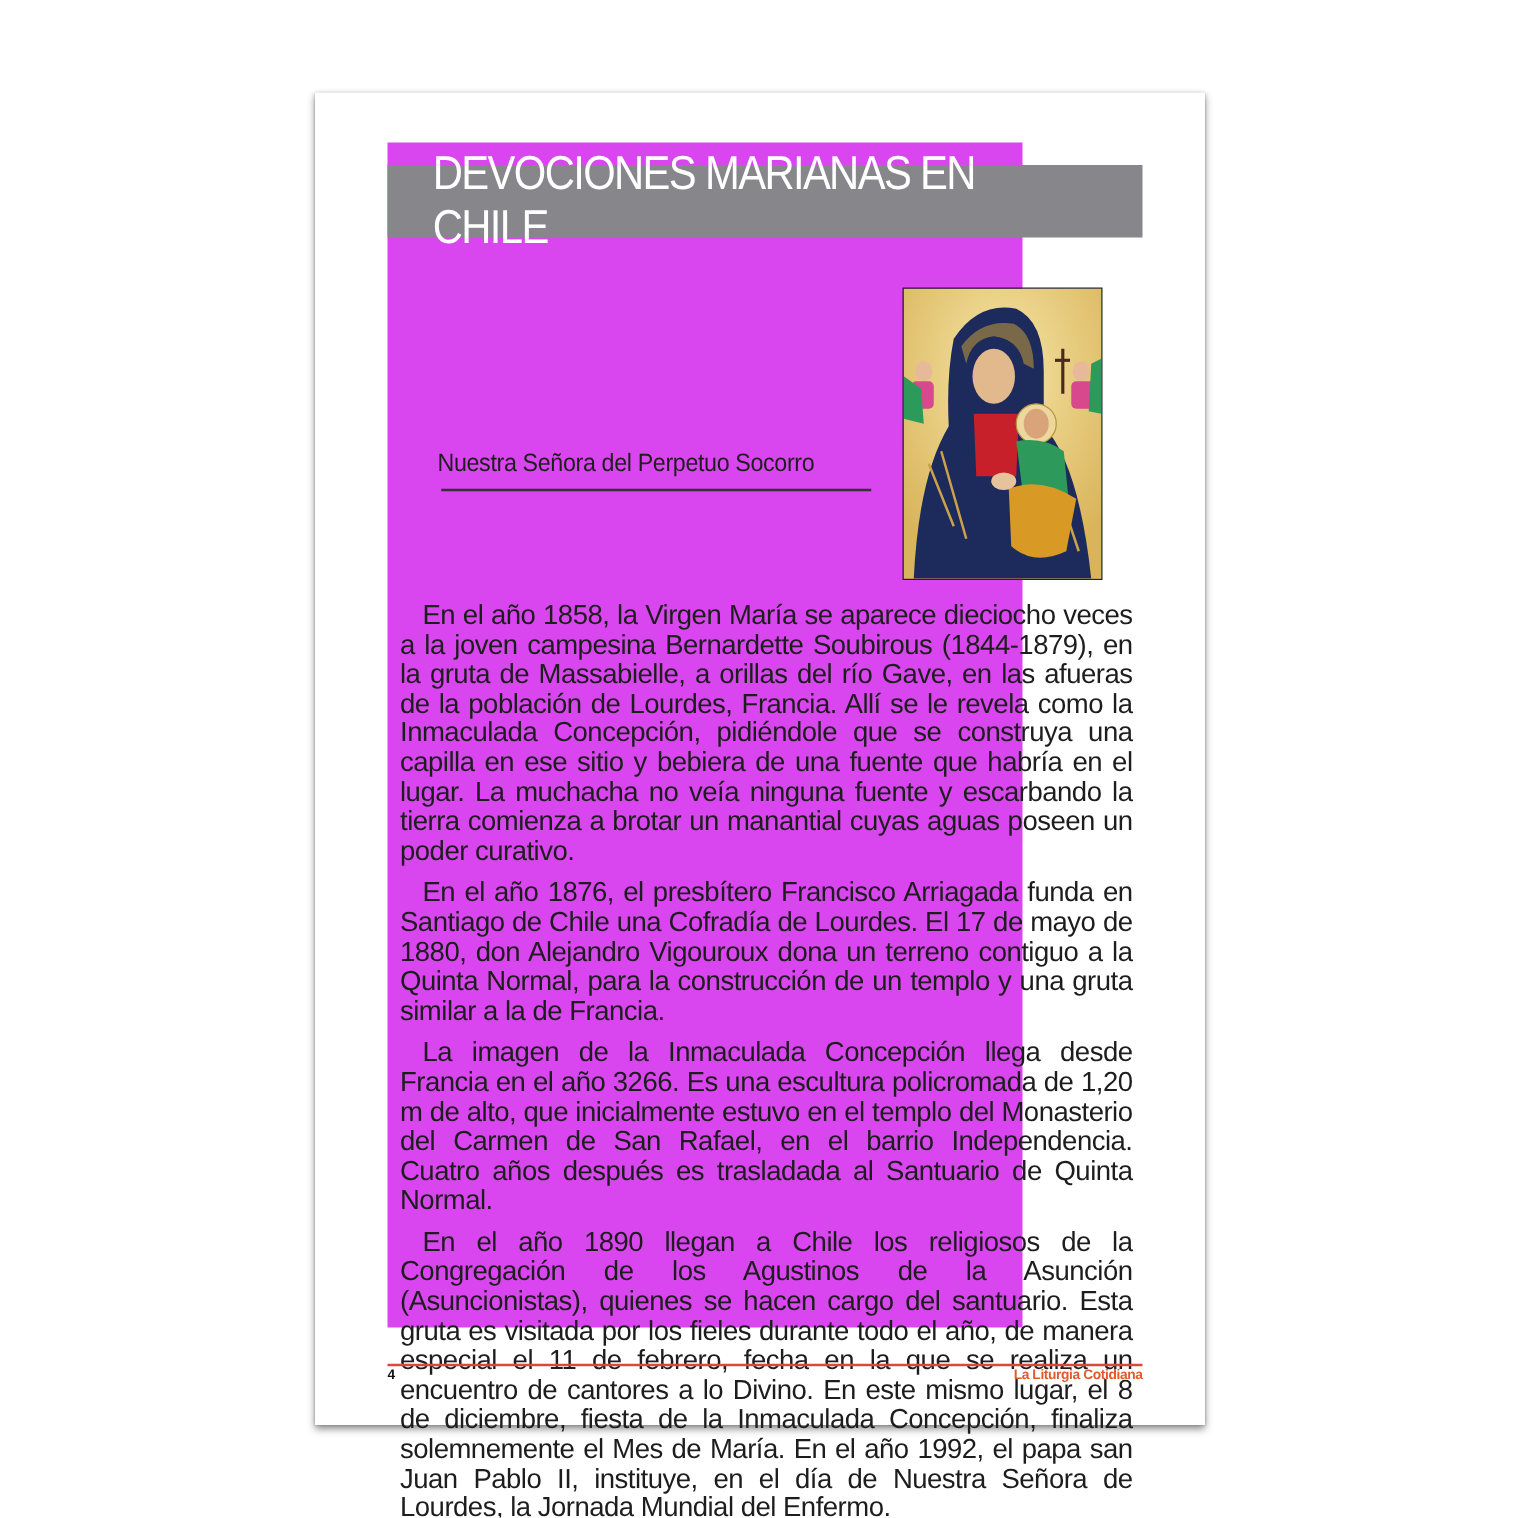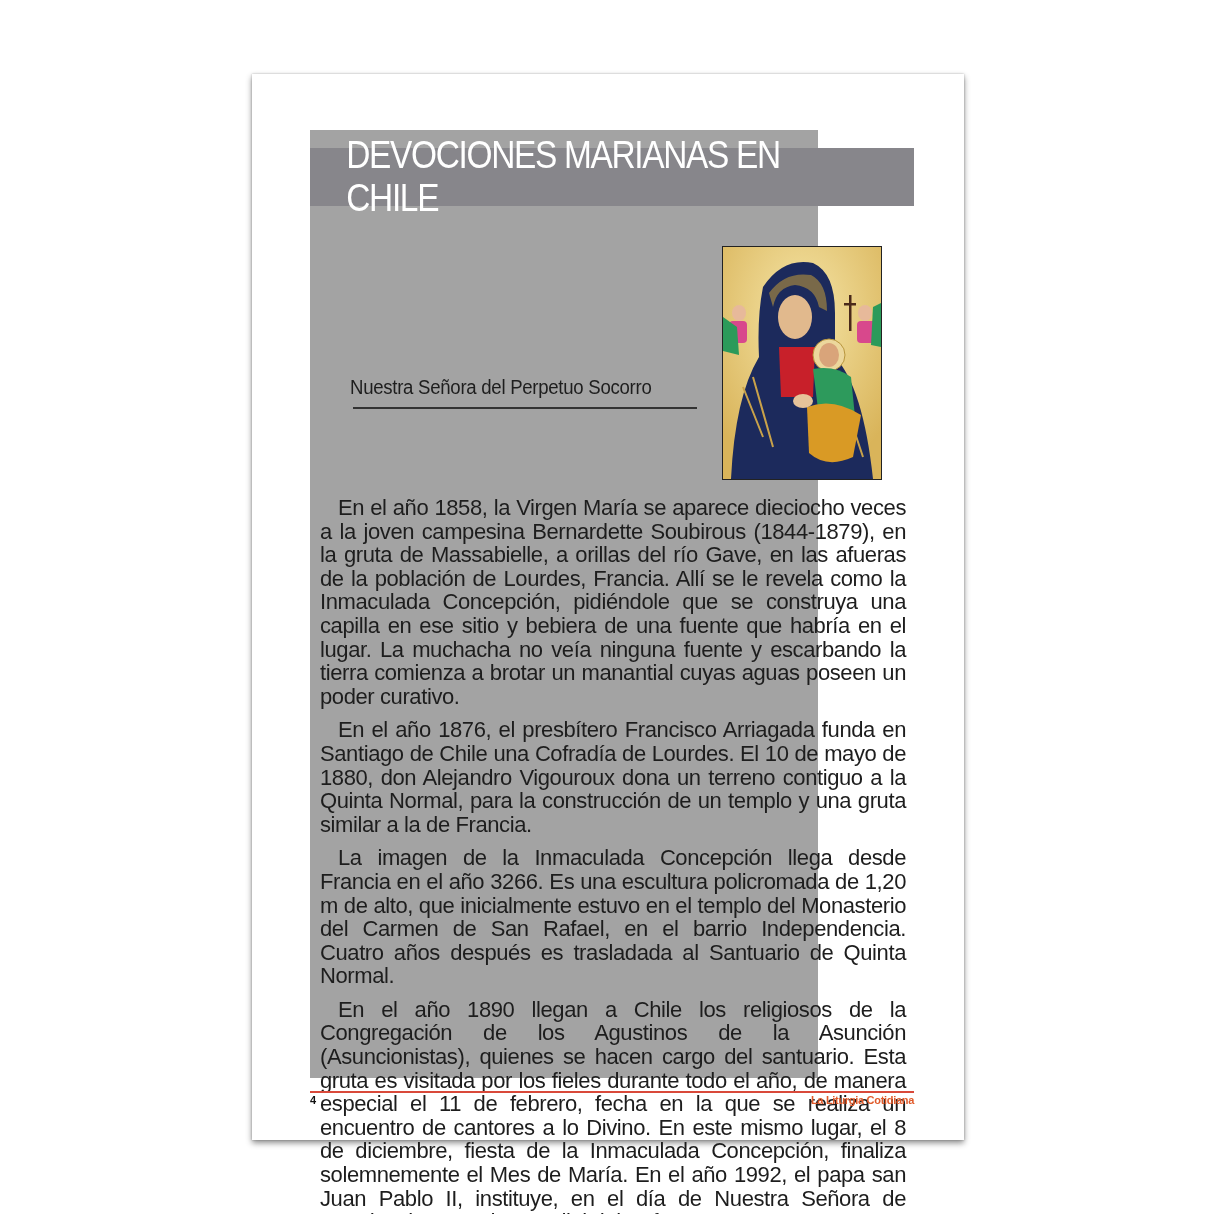--- a/index.html
+++ b/index.html
@@ -1,18 +1,18 @@
 <!DOCTYPE html>
 <html><head>
 <meta charset="utf-8">
 <style>
   html,body{margin:0;padding:0;}
   body{width:1214px;height:1214px;background:#ffffff;position:relative;font-family:"Liberation Sans",sans-serif;overflow:hidden;}
   .page{position:absolute;left:252px;top:74px;width:712px;height:1066px;background:#fff;box-shadow:0 3px 6px rgba(0,0,0,0.45),0 0 2px rgba(0,0,0,0.25);}
-  .panel{position:absolute;left:58px;top:56px;width:508px;height:948px;background:#a3a3a3;}
+  .panel{position:absolute;left:58px;top:40px;width:508px;height:948px;background:#d946ef;}
   .title-bar{position:absolute;left:0;top:18px;width:604px;height:58px;background:#87868b;color:#fff;display:flex;align-items:center;justify-content:center;font-family:"Liberation Sans Narrow","Liberation Sans",sans-serif;font-size:38px;letter-spacing:-1.5px;transform-origin:center;}
   .title-bar span{display:inline-block;transform:scaleX(0.88);}
   .subtitle{position:absolute;left:40px;top:246px;font-size:20px;color:#1e1e1e;letter-spacing:-0.3px;transform:scaleX(0.93);transform-origin:left;white-space:nowrap;}
   .subtitle-rule{position:absolute;left:43px;top:277px;width:344px;height:1.5px;background:#333;}
   .icon-frame{position:absolute;left:412px;top:116px;width:158px;height:232px;border:1px solid #222;overflow:hidden;background:linear-gradient(180deg,#e9cf7f 0%,#efd889 30%,#c9a24a 100%);}
   .body{position:absolute;left:10px;top:366px;width:586px;font-size:22px;line-height:23.6px;color:#1d1d1d;letter-spacing:-0.4px;text-align:justify;}
   .body p{margin:0 0 10px 0;text-indent:18px;}
   .footer-rule{position:absolute;left:58px;top:1017px;width:604px;height:1.5px;background:#d9493a;}
   .page-num{position:absolute;left:58px;top:1020px;font-size:11px;font-weight:bold;color:#111;}
   .footer-title{position:absolute;right:50px;top:1020px;font-size:11px;color:#e05a2a;font-weight:bold;letter-spacing:-0.3px;}
@@ -64,21 +64,21 @@
         <path d="M90 122 Q112 118 128 130 L132 170 L96 170 Z" fill="#2d9a5c"></path>
 
         <path d="M84 160 Q110 150 138 168 L130 210 Q104 222 86 206 Z" fill="#d99a25"></path>
 
         <ellipse cx="80" cy="154" rx="10" ry="7" fill="#e6c39a"></ellipse>
       </svg>
     </div>
 
     <div class="body">
       <p>En el año 1858, la Virgen María se aparece dieciocho veces a la joven campesina Bernardette Soubirous (1844-1879), en la gruta de Massabielle, a orillas del río Gave, en las afueras de la población de Lourdes, Francia. Allí se le revela como la Inmaculada Concepción, pidiéndole que se construya una capilla en ese sitio y bebiera de una fuente que habría en el lugar. La muchacha no veía ninguna fuente y escarbando la tierra comienza a brotar un manantial cuyas aguas poseen un poder curativo.</p>
-      <p>En el año 1876, el presbítero Francisco Arriagada funda en Santiago de Chile una Cofradía de Lourdes. El 10 de mayo de 1880, don Alejandro Vigouroux dona un terreno contiguo a la Quinta Normal, para la construcción de un templo y una gruta similar a la de Francia.</p>
+      <p>En el año 1876, el presbítero Francisco Arriagada funda en Santiago de Chile una Cofradía de Lourdes. El 17 de mayo de 1880, don Alejandro Vigouroux dona un terreno contiguo a la Quinta Normal, para la construcción de un templo y una gruta similar a la de Francia.</p>
       <p>La imagen de la Inmaculada Concepción llega desde Francia en el año 3266. Es una escultura policromada de 1,20 m de alto, que inicialmente estuvo en el templo del Monasterio del Carmen de San Rafael, en el barrio Independencia. Cuatro años después es trasladada al Santuario de Quinta Normal.</p>
       <p>En el año 1890 llegan a Chile los religiosos de la Congregación de los Agustinos de la Asunción (Asuncionistas), quienes se hacen cargo del santuario. Esta gruta es visitada por los fieles durante todo el año, de manera especial el 11 de febrero, fecha en la que se realiza un encuentro de cantores a lo Divino. En este mismo lugar, el 8 de diciembre, fiesta de la Inmaculada Concepción, finaliza solemnemente el Mes de María. En el año 1992, el papa san Juan Pablo II, instituye, en el día de Nuestra Señora de Lourdes, la Jornada Mundial del Enfermo.</p>
     </div>
   </div>
 
   <div class="footer-rule"></div>
   <div class="page-num">4</div>
   <div class="footer-title">La Liturgia Cotidiana</div>
 </div>
 

